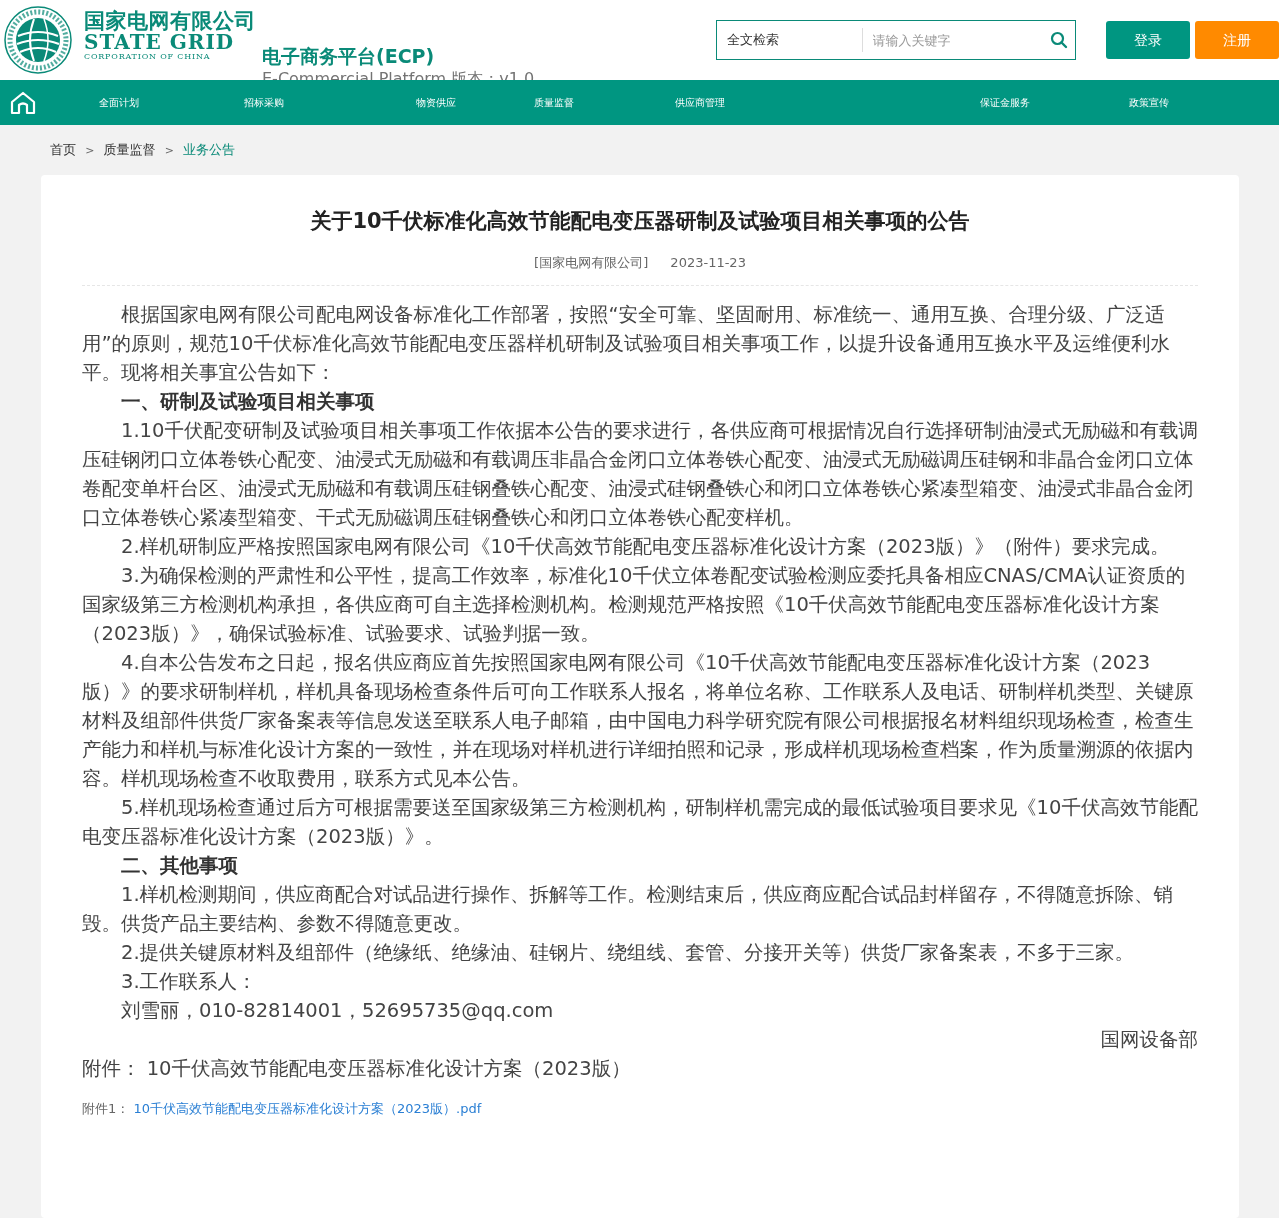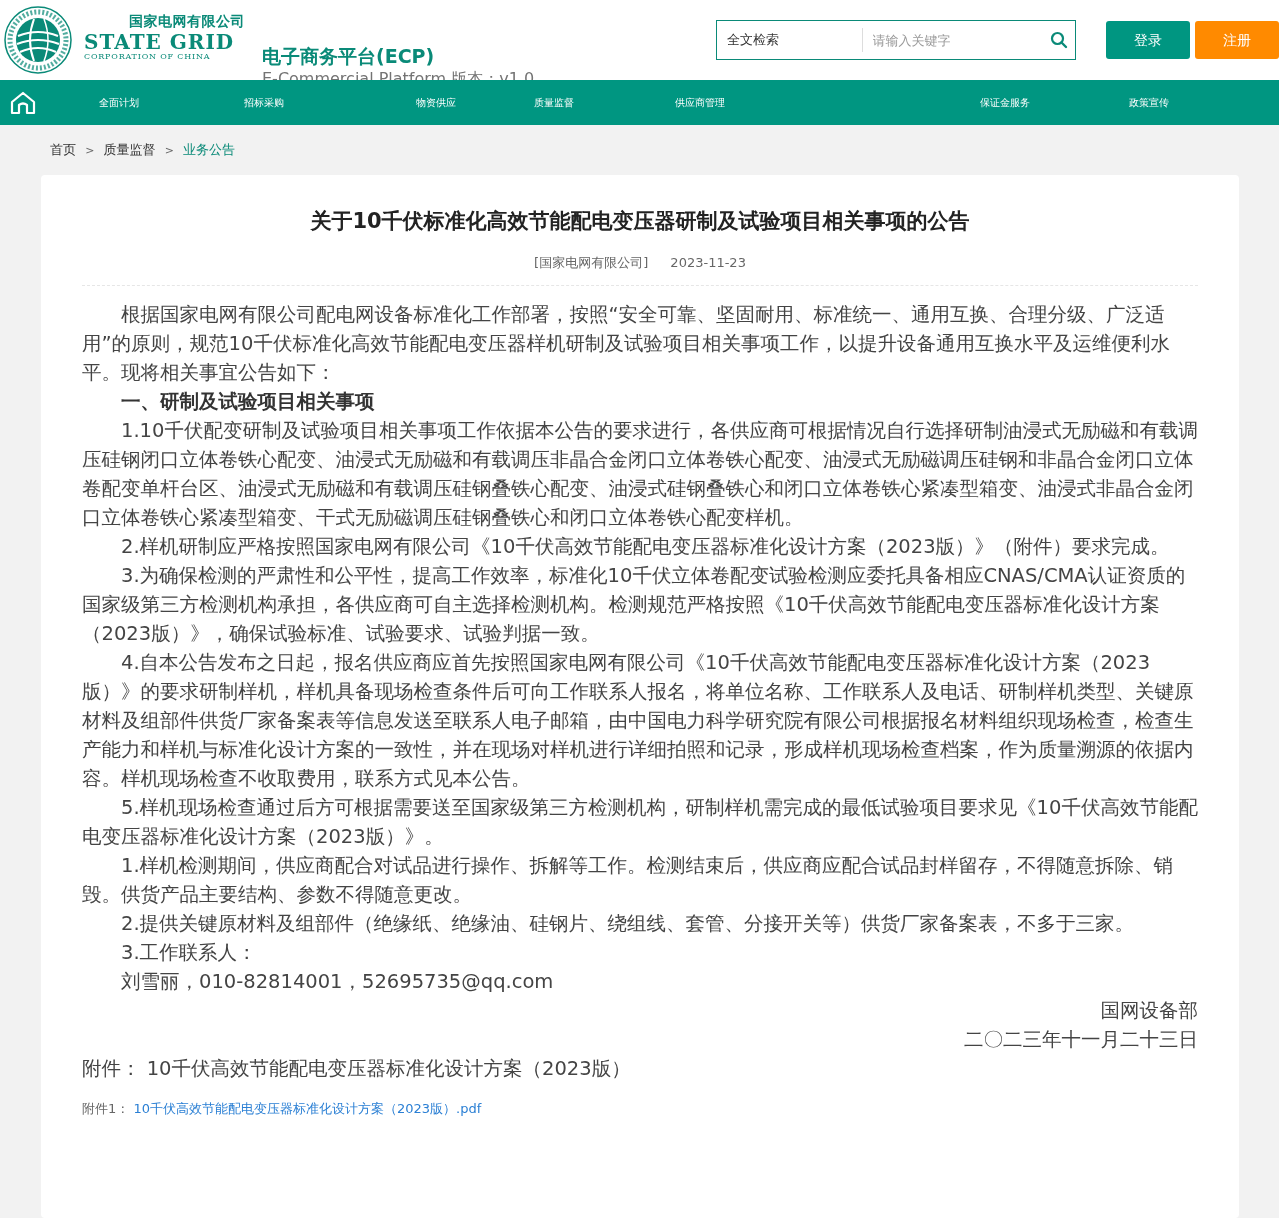--- a/index.html
+++ b/index.html
@@ -1,20 +1,20 @@
 <!DOCTYPE html>
 <html><head>
 <meta charset="utf-8">
 <style>
   * { box-sizing: border-box; margin: 0; padding: 0; }
   html, body { width: 1279px; background: #f2f2f2; font-family: "DejaVu Sans", "Liberation Sans", sans-serif; color: #333; }
   .header { height: 80px; background: #fff; position: relative; }
   .logo-emblem { position: absolute; left: 4px; top: 6px; width: 68px; height: 68px; }
   .logo-text { position: absolute; left: 84px; top: 10px; width: 162px; }
-  .logo-cn { font-size: 14px; font-weight: bold; color: #0a8a78; letter-spacing: 0.5px; line-height: 22px; white-space: nowrap; margin-left: 45px; }
+  .logo-cn { font-size: 21px; font-weight: bold; color: #0a8a78; letter-spacing: 0.5px; line-height: 22px; white-space: nowrap; }
   .logo-en { font-family: "DejaVu Serif", "Liberation Serif", serif; font-size: 20px; font-weight: bold; color: #0a8a78; line-height: 20px; letter-spacing: 1px; white-space: nowrap; }
   .logo-en-sub { font-family: "DejaVu Serif", "Liberation Serif", serif; font-size: 8px; color: #0a8a78; line-height: 10px; letter-spacing: 0.8px; white-space: nowrap; }
   .platform { position: absolute; left: 262px; top: 8px; margin-top: 36px; }
   .platform-title { font-size: 19px; font-weight: bold; color: #0a8a78; line-height: 24px; white-space: nowrap; }
   .platform-sub { font-size: 16px; color: #737373; line-height: 18px; margin-top: 2px; white-space: nowrap; }
   .search-box { position: absolute; left: 716px; top: 20px; width: 360px; height: 40px; border: 1px solid #0a8a78; border-radius: 0; background: #fff; display: flex; align-items: center; }
   .search-type { width: 160px; padding-left: 10px; font-size: 13px; color: #333; border-right: 1px solid #ddd; height: 24px; line-height: 24px; }
   .search-input { flex: 1; border: none; outline: none; padding-left: 10px; font-size: 13px; color: #333; font-family: "DejaVu Sans", sans-serif; background: transparent; height: 100%; }
   .search-input::placeholder { color: #999; }
   .search-icon { width: 36px; height: 100%; display: flex; align-items: center; justify-content: center; cursor: pointer; }
@@ -107,25 +107,25 @@
   <div class="divider"></div>
 
   <div class="content">
     <p>根据国家电网有限公司配电网设备标准化工作部署，按照“安全可靠、坚固耐用、标准统一、通用互换、合理分级、广泛适用”的原则，规范10千伏标准化高效节能配电变压器样机研制及试验项目相关事项工作，以提升设备通用互换水平及运维便利水平。现将相关事宜公告如下：</p>
     <p class="heading">一、研制及试验项目相关事项</p>
     <p>1.10千伏配变研制及试验项目相关事项工作依据本公告的要求进行，各供应商可根据情况自行选择研制油浸式无励磁和有载调压硅钢闭口立体卷铁心配变、油浸式无励磁和有载调压非晶合金闭口立体卷铁心配变、油浸式无励磁调压硅钢和非晶合金闭口立体卷配变单杆台区、油浸式无励磁和有载调压硅钢叠铁心配变、油浸式硅钢叠铁心和闭口立体卷铁心紧凑型箱变、油浸式非晶合金闭口立体卷铁心紧凑型箱变、干式无励磁调压硅钢叠铁心和闭口立体卷铁心配变样机。</p>
     <p>2.样机研制应严格按照国家电网有限公司《10千伏高效节能配电变压器标准化设计方案（2023版）》（附件）要求完成。</p>
     <p>3.为确保检测的严肃性和公平性，提高工作效率，标准化10千伏立体卷配变试验检测应委托具备相应CNAS/CMA认证资质的国家级第三方检测机构承担，各供应商可自主选择检测机构。检测规范严格按照《10千伏高效节能配电变压器标准化设计方案（2023版）》，确保试验标准、试验要求、试验判据一致。</p>
     <p>4.自本公告发布之日起，报名供应商应首先按照国家电网有限公司《10千伏高效节能配电变压器标准化设计方案（2023版）》的要求研制样机，样机具备现场检查条件后可向工作联系人报名，将单位名称、工作联系人及电话、研制样机类型、关键原材料及组部件供货厂家备案表等信息发送至联系人电子邮箱，由中国电力科学研究院有限公司根据报名材料组织现场检查，检查生产能力和样机与标准化设计方案的一致性，并在现场对样机进行详细拍照和记录，形成样机现场检查档案，作为质量溯源的依据内容。样机现场检查不收取费用，联系方式见本公告。</p>
     <p>5.样机现场检查通过后方可根据需要送至国家级第三方检测机构，研制样机需完成的最低试验项目要求见《10千伏高效节能配电变压器标准化设计方案（2023版）》。</p>
+    <p class="heading">二、其他事项</p>
     <p>1.样机检测期间，供应商配合对试品进行操作、拆解等工作。检测结束后，供应商应配合试品封样留存，不得随意拆除、销毁。供货产品主要结构、参数不得随意更改。</p>
     <p>2.提供关键原材料及组部件（绝缘纸、绝缘油、硅钢片、绕组线、套管、分接开关等）供货厂家备案表，不多于三家。</p>
     <p>3.工作联系人：</p>
     <p>刘雪丽，010-82814001，52695735@qq.com</p>
     <p class="right">国网设备部</p>
-    <p class="right">二〇二三年十一月二十三日</p>
   </div>
   <div class="attach-line">附件： 10千伏高效节能配电变压器标准化设计方案（2023版）</div>
   <div class="attach-file">
     <span>附件1：</span>
     <a>10千伏高效节能配电变压器标准化设计方案（2023版）.pdf</a>
   </div>
 </div>
 
 </body></html>

